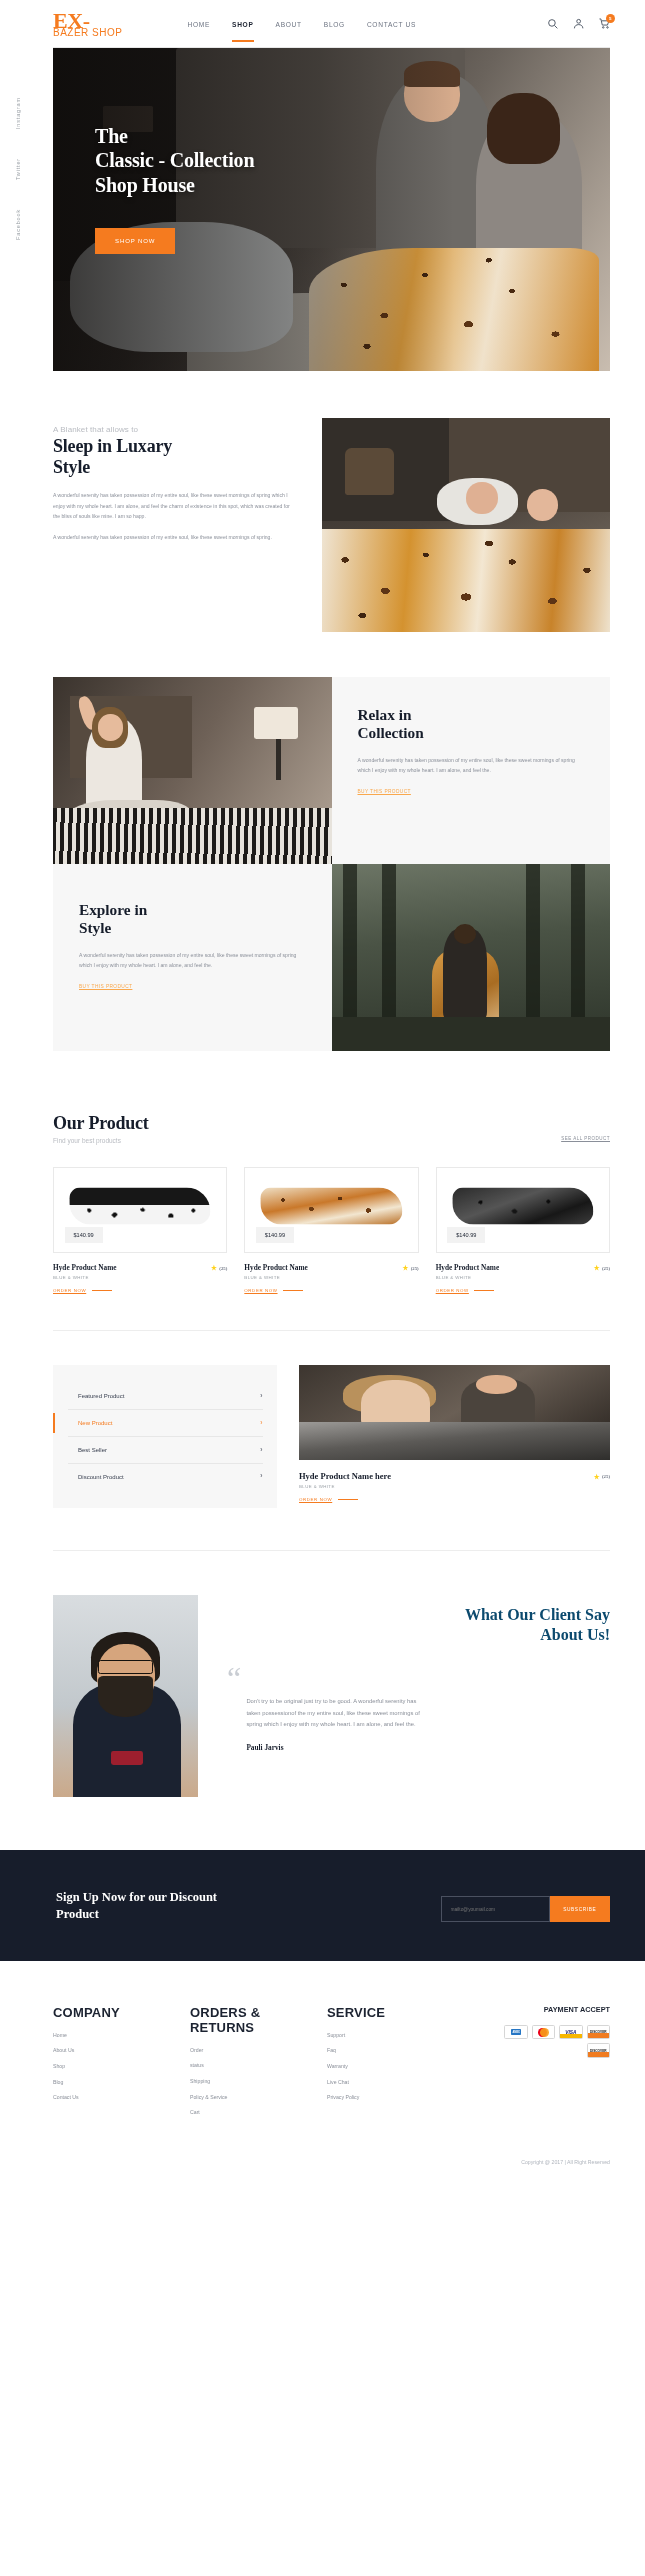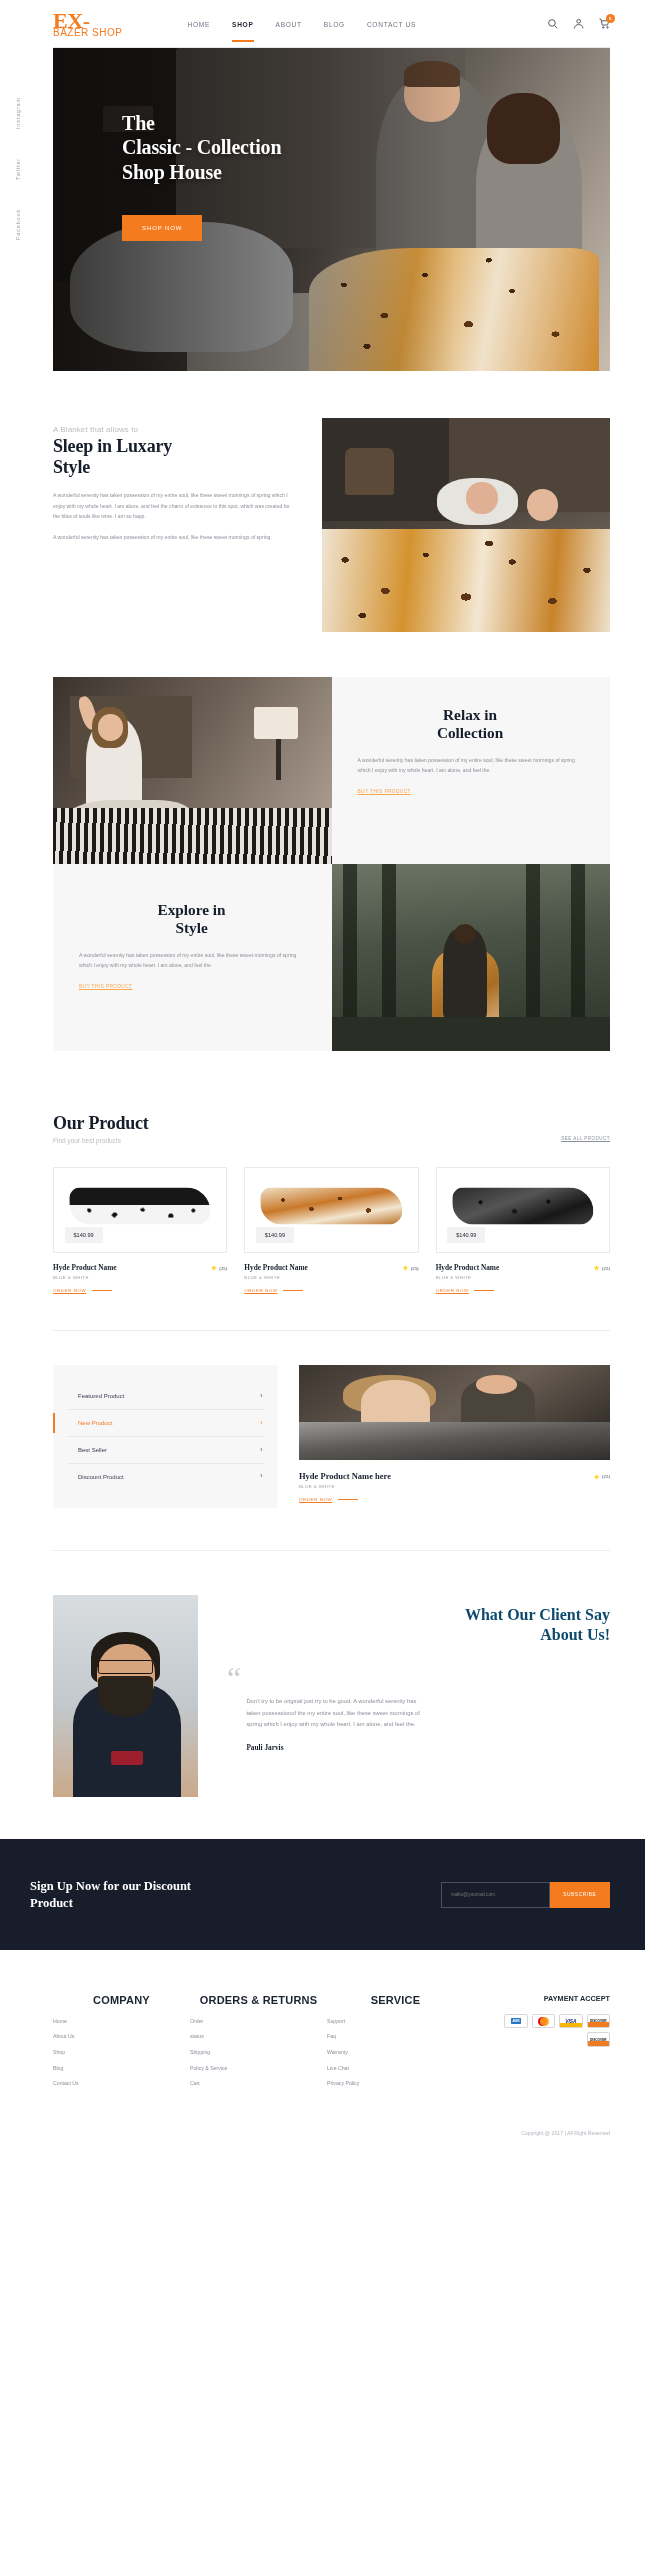--- a/index.html
+++ b/index.html
@@ -59,21 +59,21 @@
                radial-gradient(ellipse 7.3px 4.8px at 26% 55%, #5a3314 55%, transparent 56%),
                radial-gradient(ellipse 4.8px 4px at 40% 22%, #3f2410 55%, transparent 56%),
                radial-gradient(ellipse 8px 5.6px at 55% 62%, #5a3314 55%, transparent 56%),
                radial-gradient(ellipse 5.6px 4px at 70% 35%, #4a2a11 55%, transparent 56%),
                radial-gradient(ellipse 7.3px 4.8px at 85% 70%, #5a3314 55%, transparent 56%),
                radial-gradient(ellipse 6.5px 4.8px at 20% 80%, #4a2a11 55%, transparent 56%),
                radial-gradient(ellipse 5.6px 4px at 62% 10%, #3f2410 55%, transparent 56%),
                linear-gradient(100deg,#e9dcc7 0%,#d99a3c 35%,#f0e2cb 62%,#cf8a2e 100%);
              border-radius:36% 10% 0 0; }
   .hero-dark { position:absolute; inset:0; background:linear-gradient(90deg,rgba(12,10,9,.78) 0%,rgba(12,10,9,.35) 48%,rgba(12,10,9,0) 72%); }
-  .hero-content { position:absolute; left:42px; top:63px; z-index:4;margin-left:27px; }
+  .hero-content { position:absolute; left:42px; top:76px; z-index:4; }
   .hero-title { font-family:"Liberation Serif", serif; font-weight:bold; color:#fff; font-size:20px; line-height:1.22; letter-spacing:-0.2px; text-shadow:0 1.6px 5.6px rgba(0,0,0,.45); }
   .btn-shop { display:inline-block; margin-top:31px; background:#F57B1F; color:#fff; font-size:6px; letter-spacing:0.9px; padding:9.7px 20px; text-decoration:none; }
 
   
   .sleep { margin:47px 35px 0 53px; display:flex; gap:27.4px; }
   .sleep-left { width:242px; padding-top:6.5px; }
   .eyebrow { color:#b9bcc2; font-size:8px; letter-spacing:0.1px; }
   .h2 { font-family:"Liberation Serif", serif; font-weight:bold; font-size:18px; line-height:1.18; color:#161d2b; margin-top:2.4px; letter-spacing:-0.2px; }
   .body-text { color:#8a8f99; font-size:5.1px; line-height:2.05; margin-top:12px; }
   .body-text + .body-text { margin-top:10.5px; }
@@ -96,21 +96,21 @@
                   radial-gradient(ellipse 6.5px 4.8px at 92% 40%, #4a2a11 55%, transparent 56%),
                   radial-gradient(ellipse 7.3px 4.8px at 14% 84%, #3f2410 55%, transparent 56%),
                   radial-gradient(ellipse 7.3px 4.8px at 58% 14%, #4a2a11 55%, transparent 56%),
                   linear-gradient(95deg,#efe4d2 0%,#d4922f 30%,#f3e7d2 55%,#c8832a 80%,#eee2cd 100%); }
 
   
   .two-up { margin:45px 35px 0 53px; }
   .row { display:flex; }
   .half-img { width:50%; height:187px; position:relative; overflow:hidden; }
   .half-txt { width:50%; background:#f7f7f7; padding:29px 27.4px 0 26px; }
-  .h3 { font-family:"Liberation Serif", serif; font-weight:bold; font-size:15.3px; line-height:1.2; color:#161d2b;text-align:center; }
+  .h3 { font-family:"Liberation Serif", serif; font-weight:bold; font-size:15.3px; line-height:1.2; color:#161d2b; }
   .buy-link { display:inline-block; margin-top:13.7px; color:#F9A84D; font-size:4.8px; letter-spacing:0.4px; text-decoration:underline; }
   
   .r-wall { position:absolute; inset:0; background:linear-gradient(120deg,#3a332d 0%,#6e6157 48%,#b3a597 100%); }
   .r-lampshade { position:absolute; right:12%; top:16%; width:16%; height:17%; background:#efe7db; border-radius:2.4px; }
   .r-lamppole { position:absolute; right:18%; top:33%; width:2%; height:22%; background:#2e2a26; }
   .r-headboard { position:absolute; left:6%; top:10%; width:44%; height:44%; background:#564a3f; }
   .r-woman { position:absolute; left:12%; top:22%; width:20%; height:56%; background:#ece7e0; border-radius:40% 40% 16% 16%; }
   .r-whead { position:absolute; left:16%; top:20%; width:9%; height:14%; background:#e6bb9c; border-radius:48%; }
   .r-whair { position:absolute; left:14%; top:16%; width:13%; height:22%; background:#7a5a35; border-radius:46% 46% 38% 38%; }
   .r-arm { position:absolute; left:10%; top:10%; width:5%; height:18%; background:#e6bb9c; border-radius:40%; transform:rotate(-18deg); }
@@ -201,30 +201,30 @@
   .t-beard { position:absolute; left:31%; top:40%; width:38%; height:20%; background:#2a231c; border-radius:10% 10% 48% 48%; }
   .t-glass { position:absolute; left:31%; top:32%; width:38%; height:7%; border:1.1px solid #15110d; border-radius:2.4px; }
   .t-bow { position:absolute; left:40%; bottom:16%; width:22%; height:7%; background:#9d1f2e; border-radius:2.4px; }
   .testi-right { flex:1; padding-top:9.7px; }
   .testi-title { font-family:"Liberation Serif", serif; font-weight:bold; font-size:16px; line-height:1.22; color:#0c4a6e; text-align:right; }
   .quote-mark { font-family:"Liberation Serif", serif; font-size:32px; color:#c9cdd3; line-height:0.7; margin-top:22.6px; display:block; }
   .testi-text { color:#8a8f99; font-size:5.8px; line-height:1.95; margin-top:7.3px; padding-left:19.4px; max-width:202px; }
   .testi-author { font-family:"Liberation Serif", serif; font-weight:bold; font-size:7.3px; color:#161d2b; margin-top:13px; padding-left:19.4px; }
 
   
-  .news { margin-top:42px; background:#171d2b; padding:39px 35px 39px 30px; display:flex; align-items:center; }
+  .news { margin-top:53px; background:#171d2b; padding:39px 35px 39px 56px; display:flex; align-items:flex-end; }
   .news-title { font-family:"Liberation Serif", serif; font-weight:bold; color:#fff; font-size:12.5px; line-height:1.32; width:242px; }
   .news-form { margin-left:auto; display:flex; }
   .news-input { width:109px; height:26px; background:transparent; border:0.8px solid #4a5060; color:#aab0bb; font-size:4.8px; padding:0 9px; font-family:"Liberation Sans", sans-serif; outline:none; }
   .news-btn { height:26px; background:#F57B1F; color:#fff; border:none; font-size:4.8px; letter-spacing:0.6px; padding:0 13.7px; cursor:pointer; font-family:"Liberation Sans", sans-serif; }
 
   
   .footer { padding:44px 35px 0 53px; display:flex; }
   .fcol { width:137px; }
-  .fcol h4 { font-size:11px; letter-spacing:0.2px; color:#1c2331; font-weight:bold;text-align:center; }
+  .fcol h4 { font-size:13px; letter-spacing:0.2px; color:#1c2331; font-weight:bold; }
   .fcol ul { list-style:none; margin-top:11.3px; }
   .fcol li { font-size:5.2px; color:#8a8f99; margin-bottom:9.7px; cursor:pointer; }
   .pay-col { margin-left:auto; width:109px; text-align:right; }
   .pay-col h4 { font-size:7.3px; color:#1c2331; font-weight:bold; }
   .cards { display:flex; flex-wrap:wrap; gap:4px; justify-content:flex-end; margin-top:10.5px; width:100%; }
   .card { width:23.4px; height:14.5px; border-radius:1.6px; border:0.8px solid #d6d6d6; background:#fff; display:flex; align-items:center; justify-content:center; font-size:2.9px; font-weight:bold; overflow:hidden; }
   .card.amex { background:#fff; color:#2676c4; }
   .card.amex i { background:#2676c4; color:#fff; font-style:normal; font-size:2.6px; padding:1.2px 1.6px; border-radius:0.8px; letter-spacing:-0.1px; }
   .card.mc { position:relative; }
   .card.mc .c1 { position:absolute; left:4.8px; width:9px; height:9px; border-radius:50%; background:#eb001b; }

